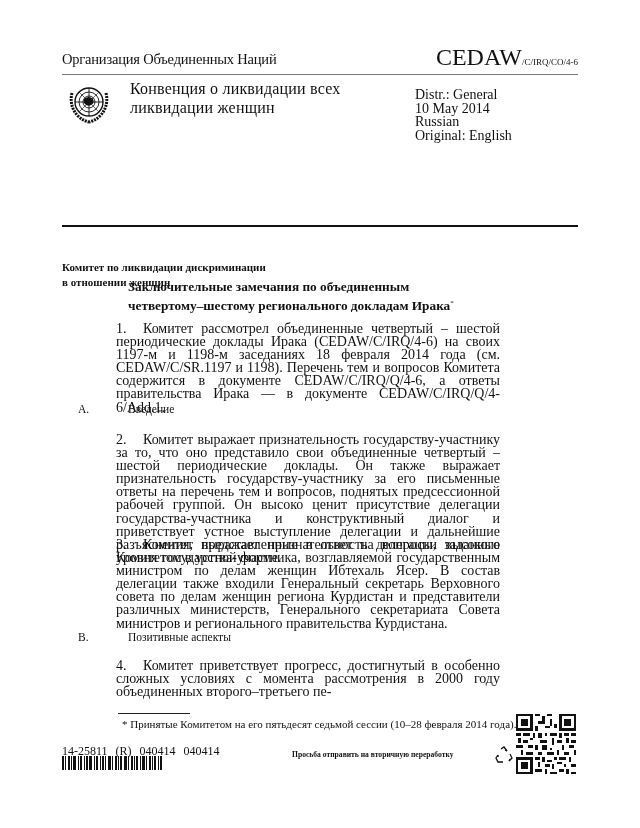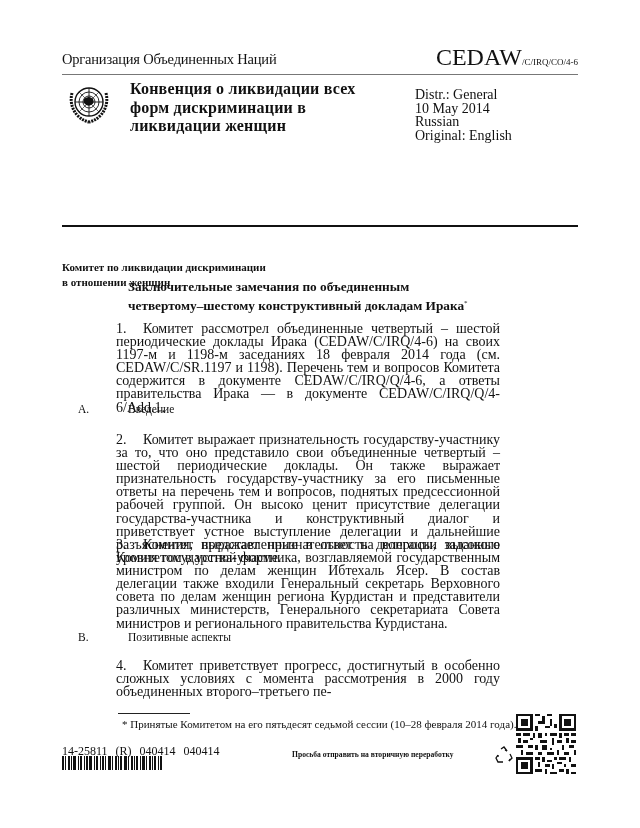--- a/index.html
+++ b/index.html
@@ -4,21 +4,21 @@
 <style>
   html, body { margin:0; padding:0; background:#ffffff; }
   body { width:640px; height:828px; position:relative; overflow:hidden;
          font-family:"Liberation Serif", "DejaVu Serif", serif; color:#111; }
   .abs { position:absolute; }
   .org { left:62px; top:51px; font-size:14.5px; letter-spacing:-0.2px; }
   .symbol { right:62px; top:44px; font-size:24px; white-space:nowrap; }
   .symbol .suffix { font-size:9px; }
   .rule-thin { left:62px; top:74px; width:516px; height:1px; background:#777; }
   .logo { left:66px; top:81px; width:46px; height:46px; }
-  .conv-title { left:130px; top:80px; font-size:16px; font-weight:bold; line-height:18.5px; letter-spacing:0.2px; }
+  .conv-title { left:130px; top:80px; font-size:16px; font-weight:normal; line-height:18.5px; letter-spacing:0.2px; }
   .meta { left:415px; top:88px; font-size:14px; line-height:13.5px; }
   .rule-thick { left:62px; top:225px; width:516px; height:2px; background:#111; }
   .committee { left:62px; top:232px; font-size:11px; font-weight:bold; line-height:15px;margin-top:28px; }
   .doc-title { left:128px; top:278px; font-size:13.3px; font-weight:bold; line-height:17px; }
   .doc-title sup { font-size:7px; vertical-align:super; font-weight:normal; }
   .para { left:116px; width:384px; font-size:14px; line-height:13.1px; text-align:justify; }
   .para .num { display:inline-block; width:27px; }
   .heading { left:78px; font-size:11.5px; font-weight:normal; }
   .heading .letter { display:inline-block; width:50px; }
   .fn-rule { left:118px; top:713px; width:72px; height:1px; background:#222; }
@@ -47,41 +47,40 @@
     <line x1="13" y1="11" x2="33" y2="31" stroke-width="0.6"></line>
     <line x1="33" y1="11" x2="13" y2="31" stroke-width="0.6"></line>
   </g>
   <path d="M18 18 q5 -4 9 0 q2 4 -2 6 q-4 2 -7 -2z" fill="#111"></path>
   <path d="M6 12 q-3 12 5 22 q6 6 12 7" fill="none" stroke="#111" stroke-width="3" stroke-dasharray="2 1"></path>
   <path d="M40 12 q3 12 -5 22 q-6 6 -12 7" fill="none" stroke="#111" stroke-width="3" stroke-dasharray="2 1"></path>
 </svg>
 
 <div class="abs conv-title">
   <div>Конвенция о ликвидации всех</div>
-  <div>форм дискриминации в</div>
   <div>ликвидации женщин</div>
 </div>
 
 <div class="abs meta">
   <div>Distr.: General</div>
   <div>10 May 2014</div>
   <div>Russian</div>
   <div>Original: English</div>
 </div>
 
 <div class="abs rule-thick"></div>
 
 <div class="abs committee">
   <div>Комитет по ликвидации дискриминации</div>
   <div>в отношении женщин</div>
 </div>
 
 <div class="abs doc-title">
   <div>Заключительные замечания по объединенным</div>
-  <div><span>четвертому–шестому конструктивный докладам Ирака</span><sup>*</sup></div>
+  <div><span>четвертому–шестому регионального докладам Ирака</span><sup>*</sup></div>
 </div>
 
 <div class="abs para" style="top:322px;"><span class="num">1.</span><span>Комитет рассмотрел объединенные четвертый – шестой периодические доклады Ирака (CEDAW/C/IRQ/4-6) на своих 1197-м и 1198-м заседаниях 18 февраля 2014 года (см. CEDAW/C/SR.1197 и 1198). Перечень тем и вопросов Комитета содержится в документе CEDAW/C/IRQ/Q/4-6, а ответы правительства Ирака — в документе CEDAW/C/IRQ/Q/4-6/Add.1.</span></div>
 
 <div class="abs heading" style="top:403px;"><span class="letter">A.</span><span>Введение</span></div>
 
 <div class="abs para" style="top:433px;"><span class="num">2.</span><span>Комитет выражает признательность государству-участнику за то, что оно представило свои объединенные четвертый – шестой периодические доклады. Он также выражает признательность государству-участнику за его письменные ответы на перечень тем и вопросов, поднятых предсессионной рабочей группой. Он высоко ценит присутствие делегации государства-участника и конструктивный диалог и приветствует устное выступление делегации и дальнейшие разъяснения, представленные в ответ на вопросы, заданные Комитетом в устной форме.</span></div>
 
 <div class="abs para" style="top:538px;"><span class="num">3.</span><span>Комитет выражает признательность делегации высокого уровня государства-участника, возглавляемой государственным министром по делам женщин Ибтехаль Ясер. В состав делегации также входили Генеральный секретарь Верховного совета по делам женщин региона Курдистан и представители различных министерств, Генерального секретариата Совета министров и регионального правительства Курдистана.</span></div>
 

